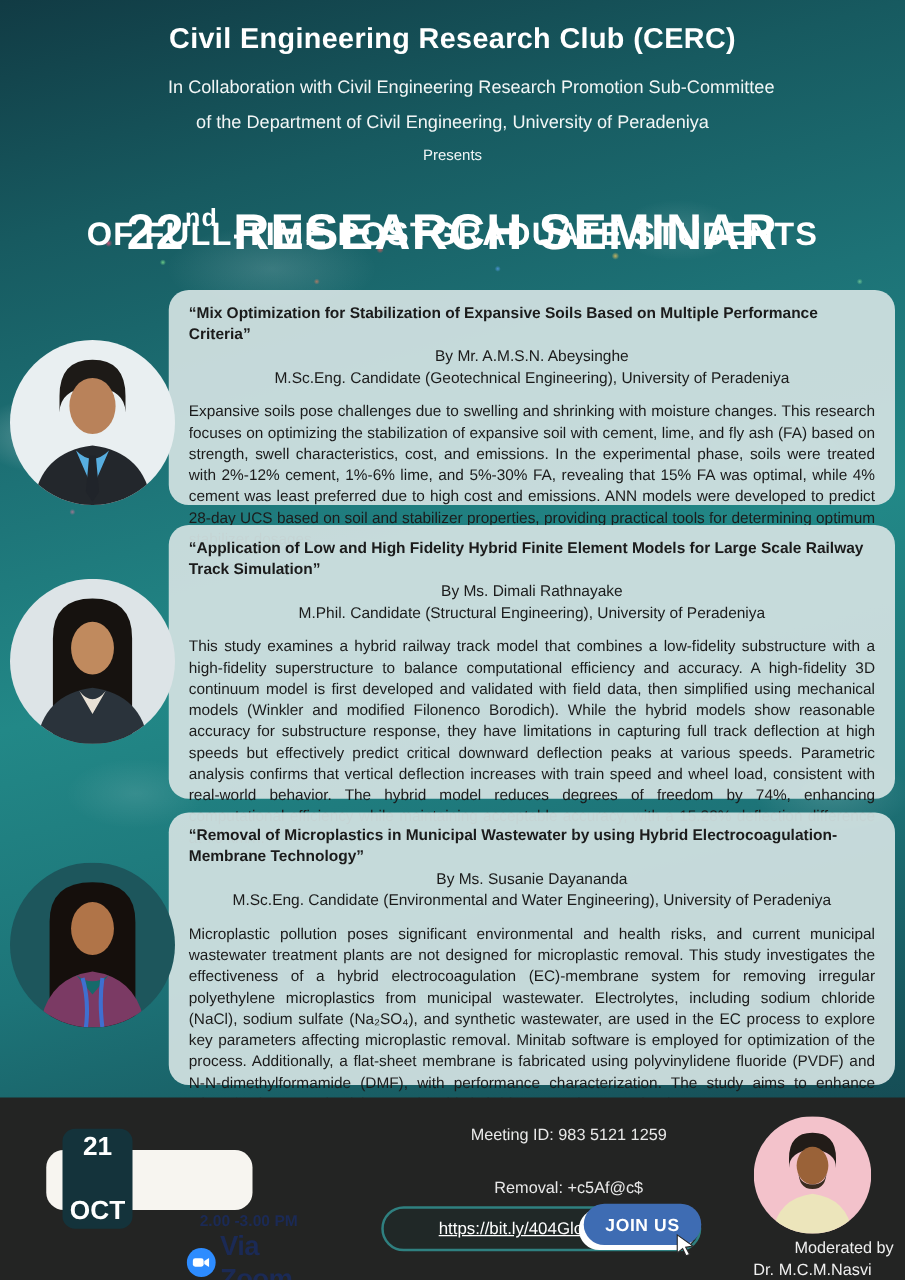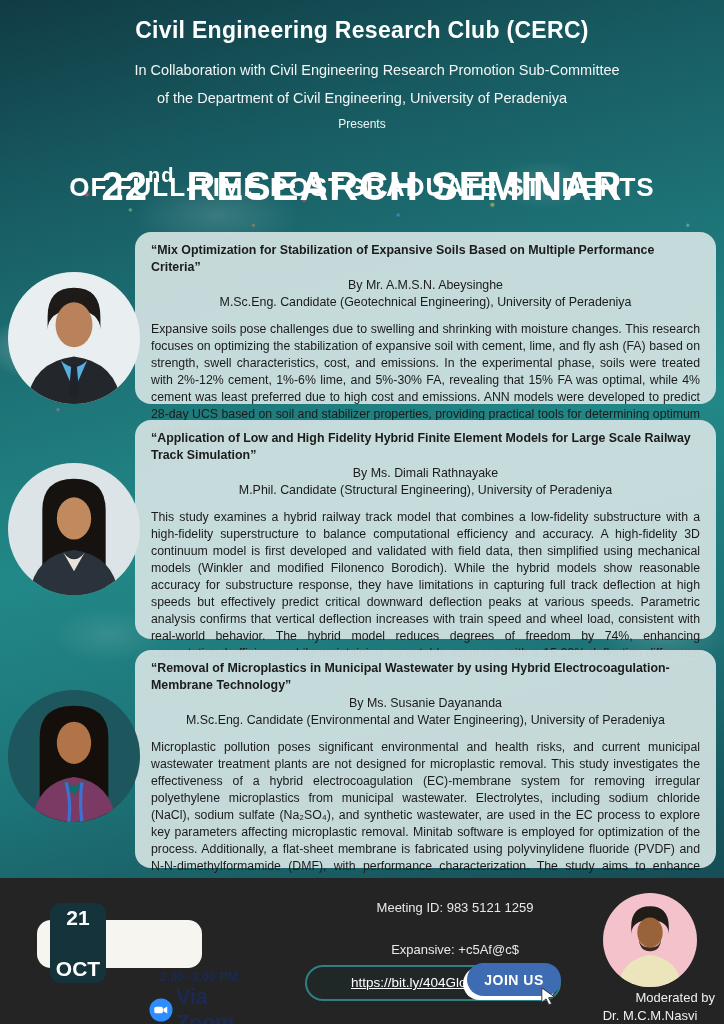--- a/index.html
+++ b/index.html
@@ -154,21 +154,21 @@
           <path d="M60 45 L76 35 L76 65 L60 55 Z" fill="#fff"></path>
         </svg>
         <span class="zlabel">Via Zoom</span>
       </div>
     </div>
     <div class="date-box">
       <span>21</span>
       <span>OCT</span>
     </div>
     <div class="meeting-id">Meeting ID: 983 5121 1259</div>
-    <div class="passcode">Expansive: +c5Af@c$</div>
+    <div class="passcode">Removal: +c5Af@c$</div>
     <div class="link-pill">
       <span class="bitly-link">https://bit.ly/404Glob</span>
       <button class="join-btn">JOIN US</button>
       <svg class="cursor-icon" viewBox="0 0 20 20">
         <path d="M2 1 L16 11 L9.5 12 L13 18.5 L9.8 19.6 L6.8 13.2 L2 17 Z" fill="#fff" stroke="#2a2a2a" stroke-width="1"></path>
       </svg>
     </div>
     <div class="moderator-photo">
       <svg viewBox="0 0 100 100">
         <rect width="100" height="100" fill="#f3c2cb"></rect>

